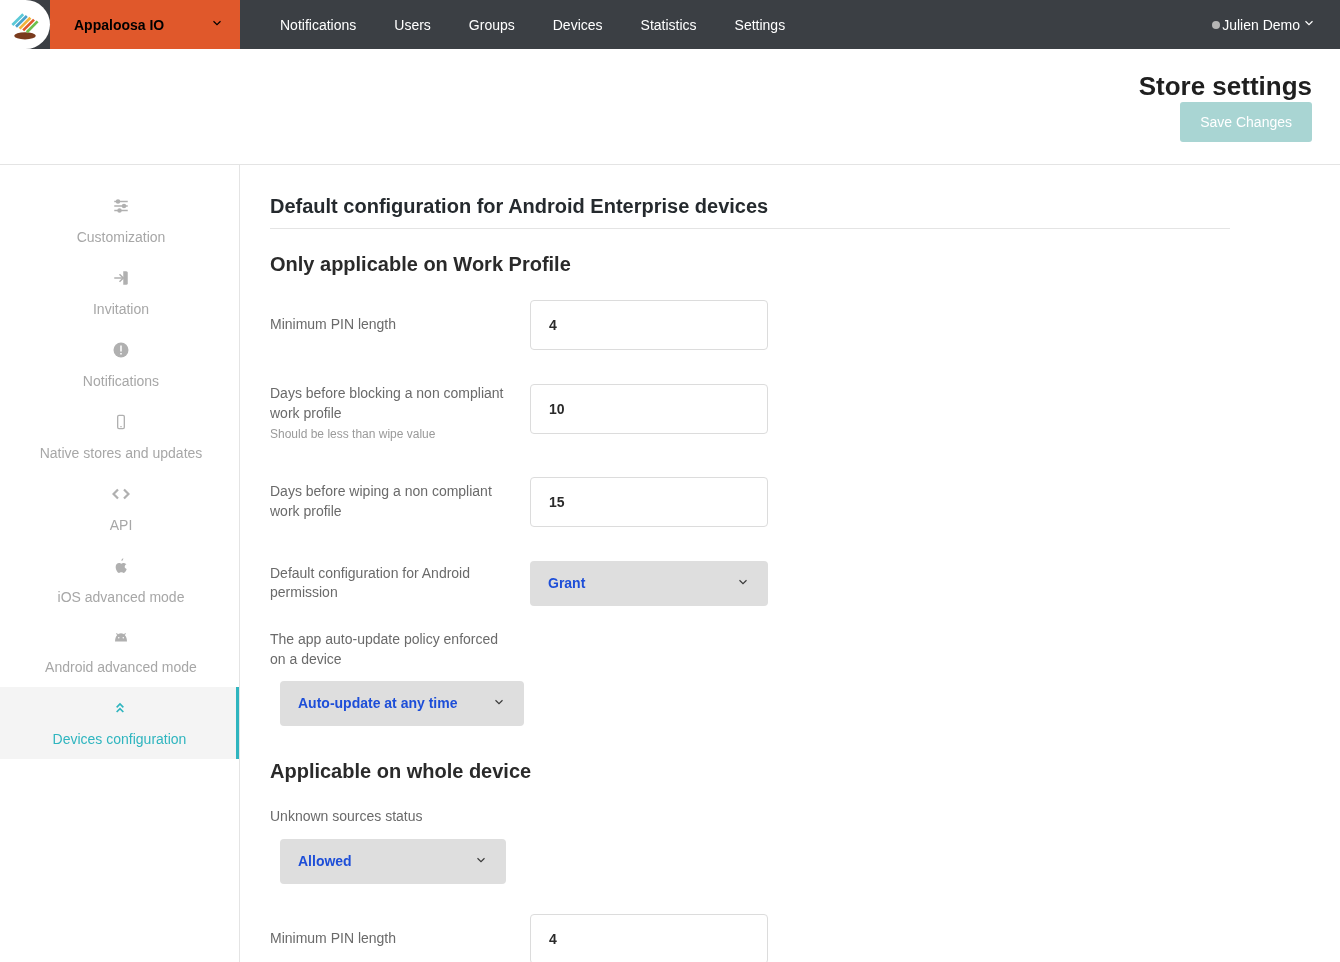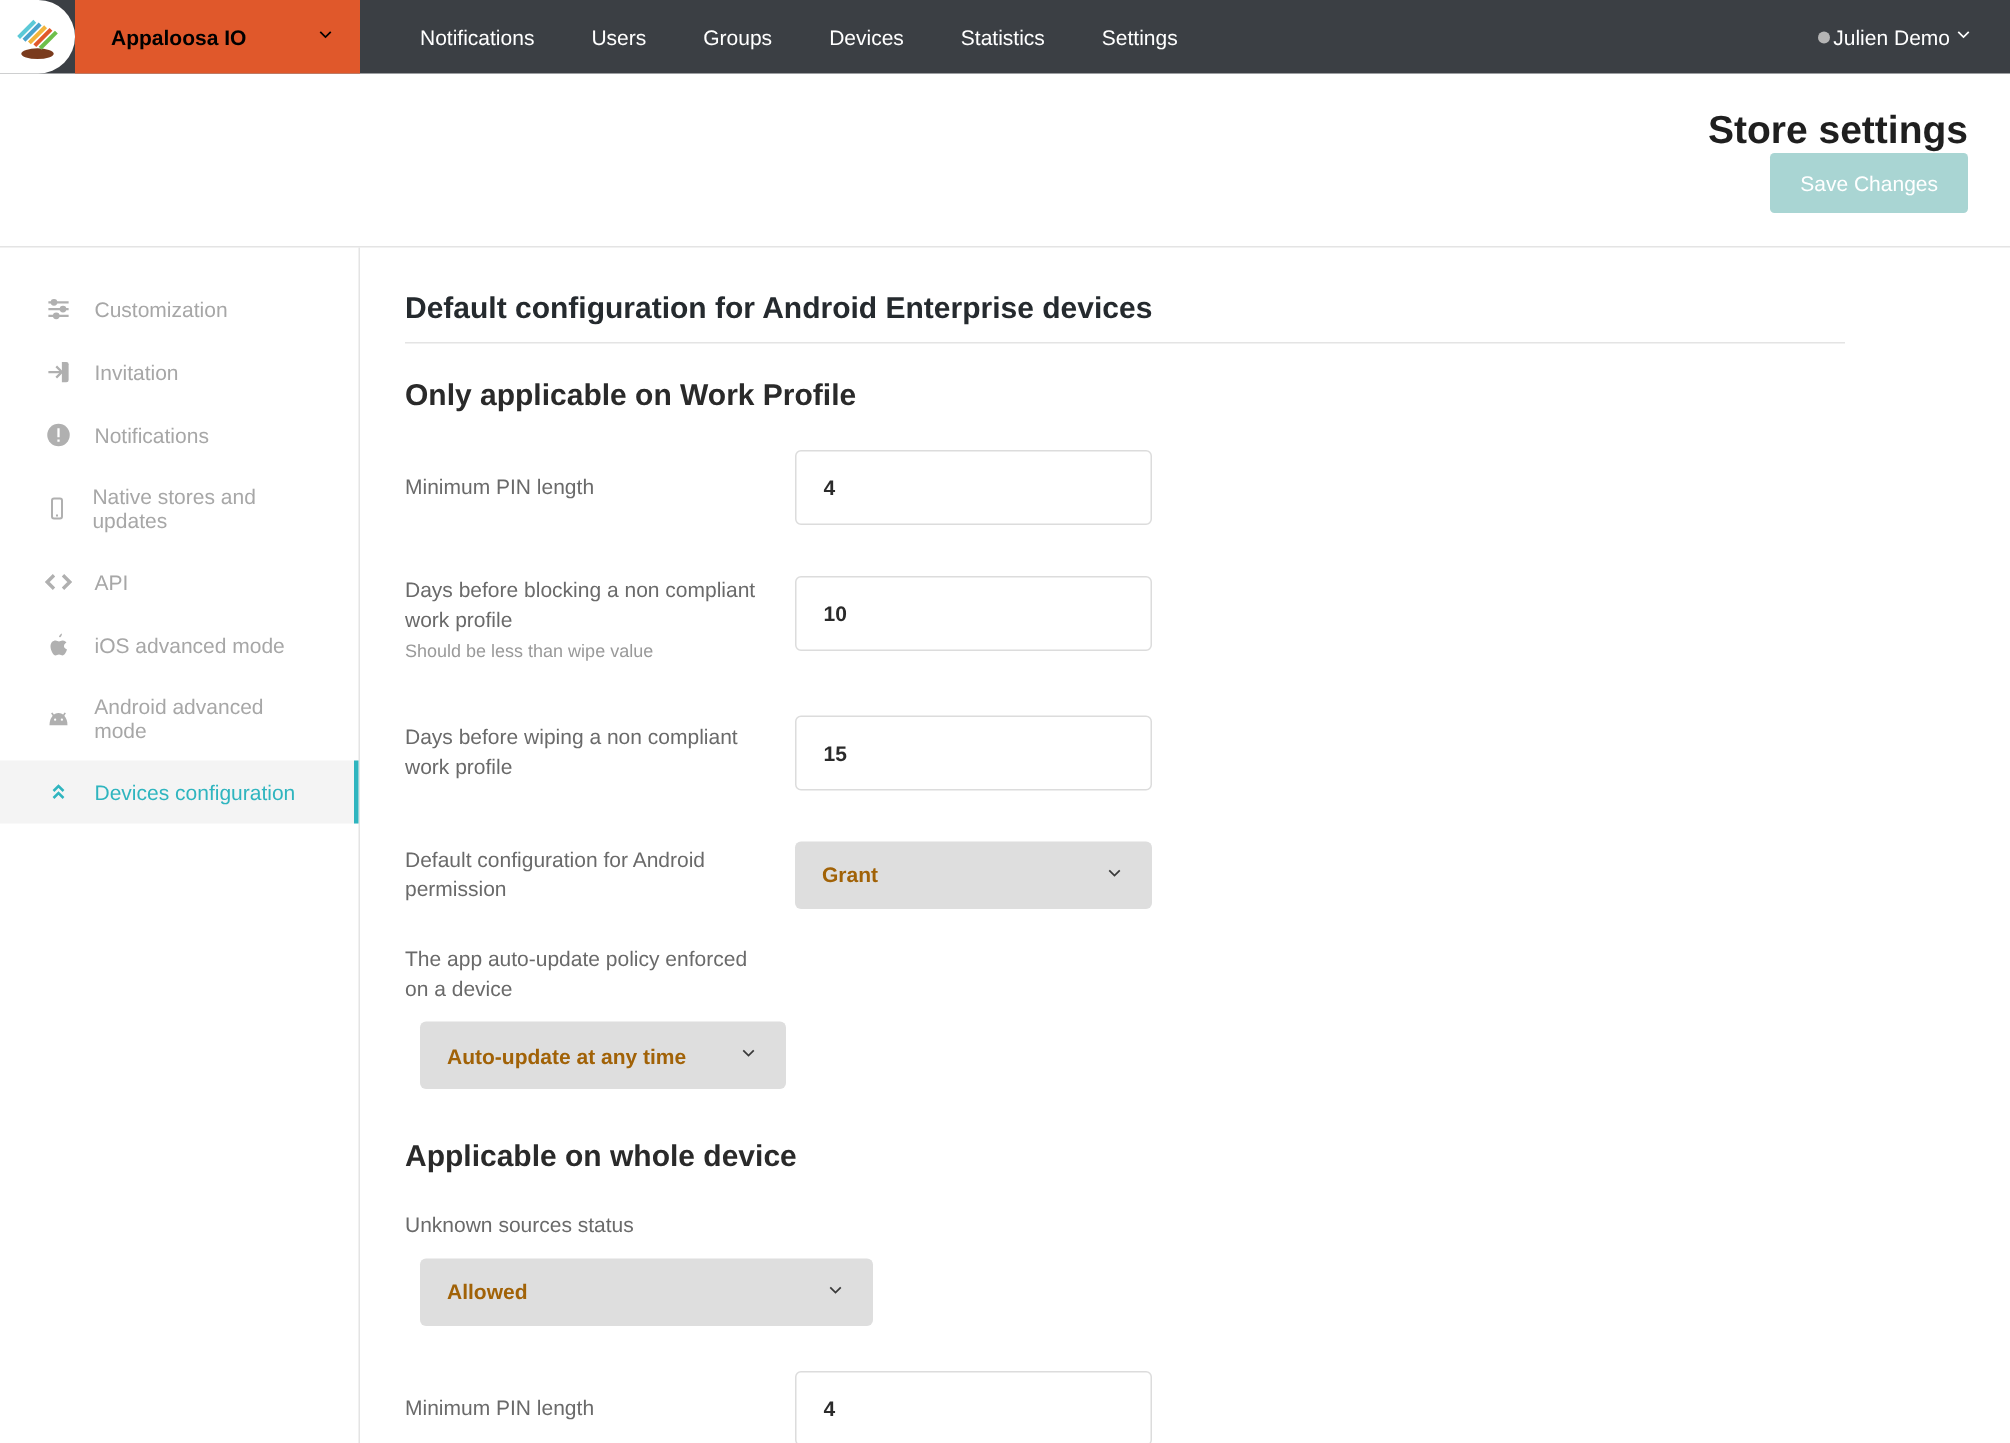--- a/index.html
+++ b/index.html
@@ -109,25 +109,26 @@
   .sidebar {
     width: 240px;
     border-right: 1px solid var(--border);
     min-height: calc(100vh - 49px - 80px);
     padding-top: 20px;
   }
   .side-item {
     display: flex;
     align-items: center;
     gap: 14px;
-    padding: 12px 26px;
+    padding: 12px 15px;
     color: var(--text-light);
     font-size: 14px;
     cursor: pointer;
     border-left: 3px solid transparent;
+    flex-direction: column;
   }
   .side-item .ic { width: 20px; display: flex; justify-content: center; color: #b0b0b0; }
   .side-item.active {
     background: var(--sidebar-active-bg);
     color: var(--accent);
     border-right: 3px solid var(--accent);
   }
   .side-item.active .ic { color: var(--accent); }
 
   
@@ -179,26 +180,26 @@
     font-weight: 600;
     color: #2b2b2b;
   }
   .select {
     width: 238px;
     padding: 14px 18px;
     border: none;
     border-radius: 4px;
     background: var(--select-bg);
     display: flex;
-    align-items: center;
+    align-items: flex-start;
     justify-content: space-between;
     font-weight: 700;
     font-size: 14px;
     cursor: pointer;
-    color: #a16207;
+    color: #1d4ed8;
   }
   .select.wide { width: 244px; }
   .chev { display: inline-block; }
   .chev svg { width: 14px; height: 14px; stroke: #3a3a3a; fill: none; }
 
   
   .toggle {
     width: 54px; height: 28px; border-radius: 28px;
     background: #d7d7d7; position: relative; cursor: pointer;
   }
@@ -395,21 +396,21 @@
           </span>
         </div>
       </div>
     </div>
 
     <div class="subheading" style="margin-top:30px">Applicable on whole device</div>
 
     <div style="margin-bottom:30px">
       <div class="label-col" style="width:auto; margin-bottom:12px">Unknown sources status</div>
       <div style="margin-left:10px">
-        <div class="select" style="width:302px">
+        <div class="select" style="width:226px">
           <span>Allowed</span>
           <span class="chev">
             <svg viewBox="0 0 24 24">
                 <polyline points="6 9 12 15 18 9" stroke-width="2"></polyline>
               </svg>
           </span>
         </div>
       </div>
     </div>
 

